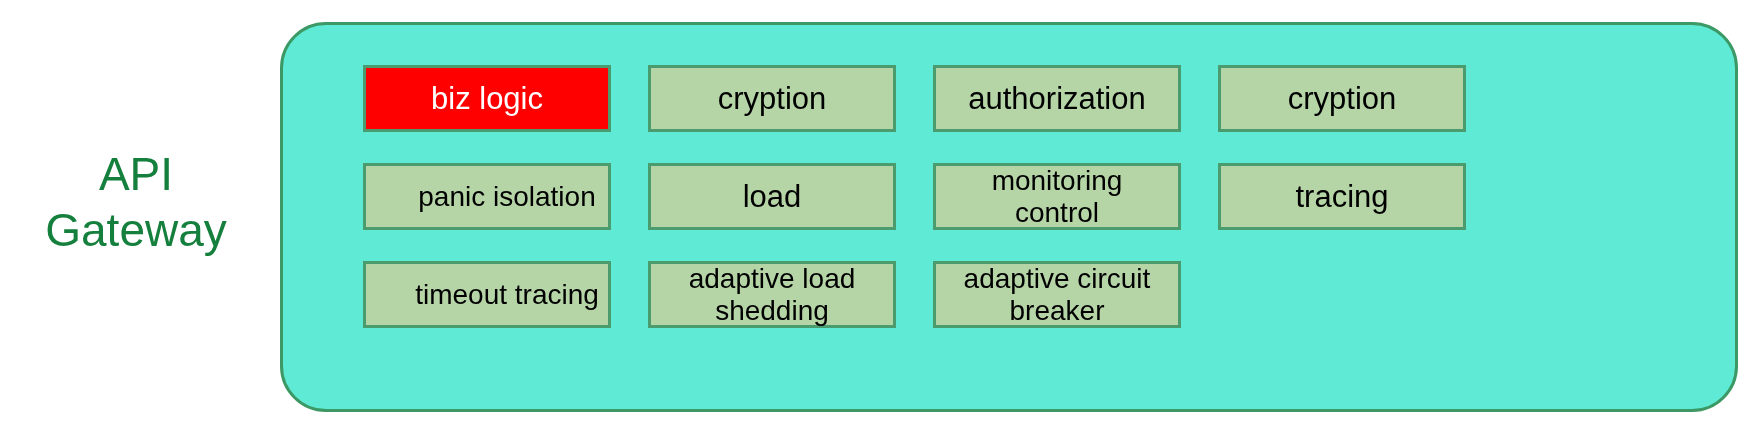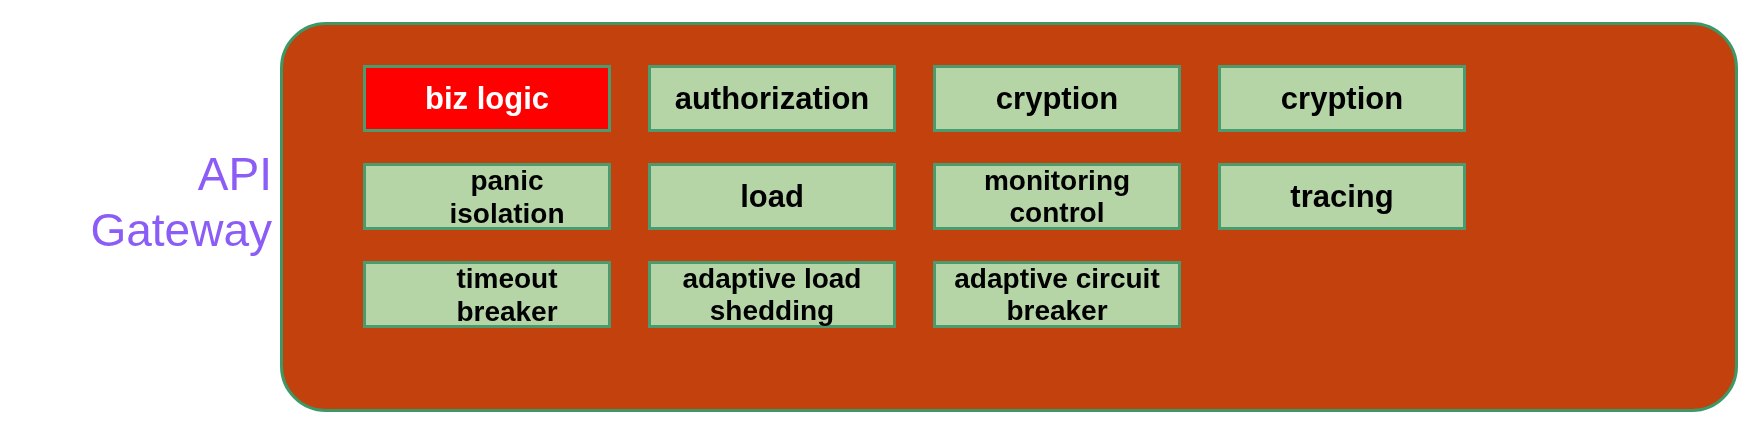--- a/index.html
+++ b/index.html
@@ -19,40 +19,39 @@
     background: #ffffff;
     overflow: hidden;
   }
 
   
   #gateway-label {
     position: absolute;
     left: 0px;
     top: 146px;
     width: 272px;
-    text-align: right;
+    text-align: center;
     font-size: 46px;
     line-height: 56px;
-    color: #8b5cf6;
+    color: #15803d;
     letter-spacing: 0px;
     white-space: pre-line;
   }
 
   
   #gateway-container {
     position: absolute;
     left: 280px;
     top: 22px;
     width: 1458px;
     height: 390px;
-    background: #c2410c;
+    background: #5eead4;
     border: 3px solid #3C9966;
     border-radius: 46px;
     box-sizing: border-box;
-    font-weight: bold;
   }
 
   
   #feature-grid {
     position: absolute;
     left: 80px;
     top: 40px;
     width: 1305px;
     display: grid;
     grid-template-columns: repeat(4, 248px);
@@ -95,29 +94,29 @@
 
 <div id="canvas">
 
   <div id="gateway-label">API
 Gateway</div>
 
   <div id="gateway-container">
 
     <div id="feature-grid">
         <div class="feature-box highlight">biz logic</div>
+        <div class="feature-box">cryption</div>
         <div class="feature-box">authorization</div>
-        <div class="feature-box">cryption</div>
         <div class="feature-box">cryption</div>
         <div class="feature-box size-sm">panic isolation</div>
         <div class="feature-box">load</div>
         <div class="feature-box size-two-line">monitoring
 control</div>
         <div class="feature-box">tracing</div>
-        <div class="feature-box size-sm">timeout breaker</div>
+        <div class="feature-box size-sm">timeout tracing</div>
         <div class="feature-box size-two-line">adaptive load
 shedding</div>
         <div class="feature-box size-two-line">adaptive circuit
 breaker</div>
       </div>
 
   </div>
 
 </div>
 

